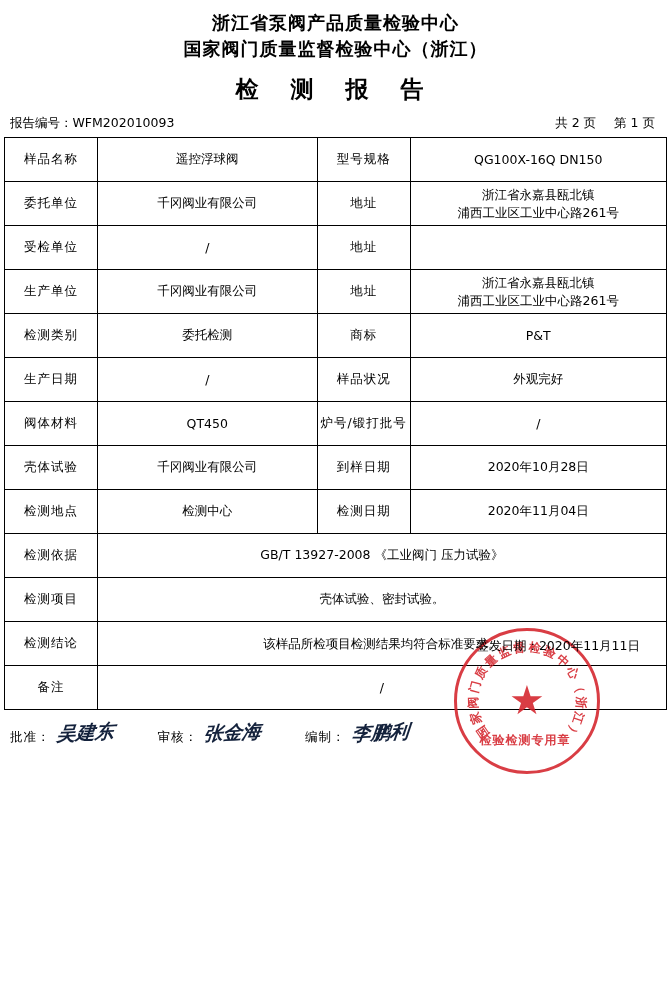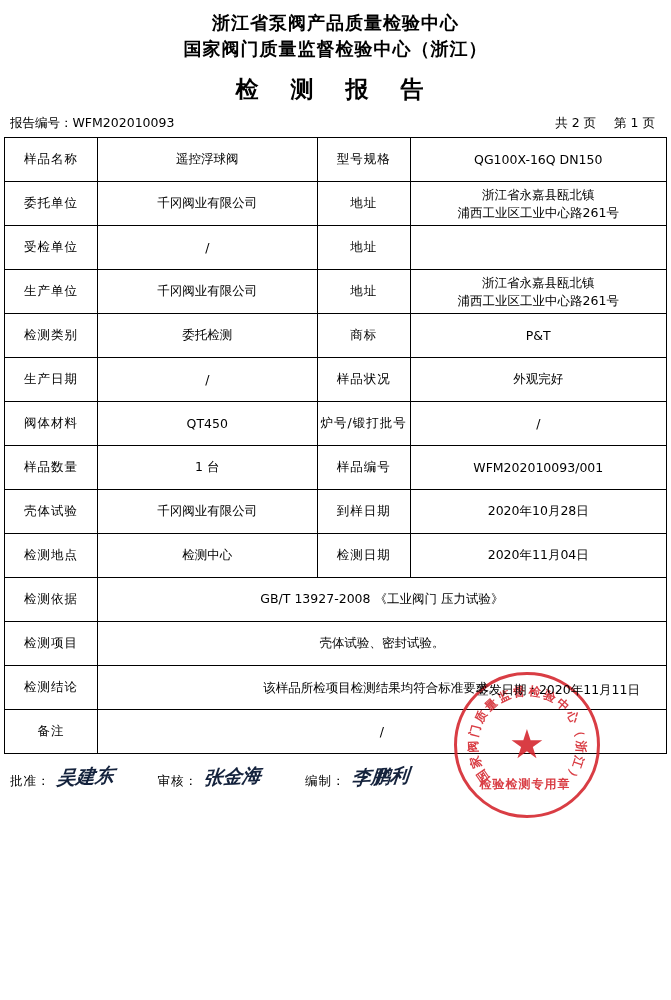--- a/index.html
+++ b/index.html
@@ -253,26 +253,20 @@
         <td class="label-cell">生产日期</td>
         <td class="val1-cell">/</td>
         <td class="label2-cell">样品状况</td>
         <td class="val2-cell">外观完好</td>
       </tr>
       <tr>
         <td class="label-cell">阀体材料</td>
         <td class="val1-cell">QT450</td>
         <td class="label2-cell">炉号/锻打批号</td>
         <td class="val2-cell">/</td>
-      </tr>
-      <tr>
-        <td class="label-cell">样品数量</td>
-        <td class="val1-cell">1 台</td>
-        <td class="label2-cell">样品编号</td>
-        <td class="val2-cell">WFM202010093/001</td>
       </tr>
       <tr>
         <td class="label-cell">壳体试验</td>
         <td class="val1-cell">千冈阀业有限公司</td>
         <td class="label2-cell">到样日期</td>
         <td class="val2-cell">2020年10月28日</td>
       </tr>
       <tr>
         <td class="label-cell">检测地点</td>
         <td class="val1-cell">检测中心</td>

